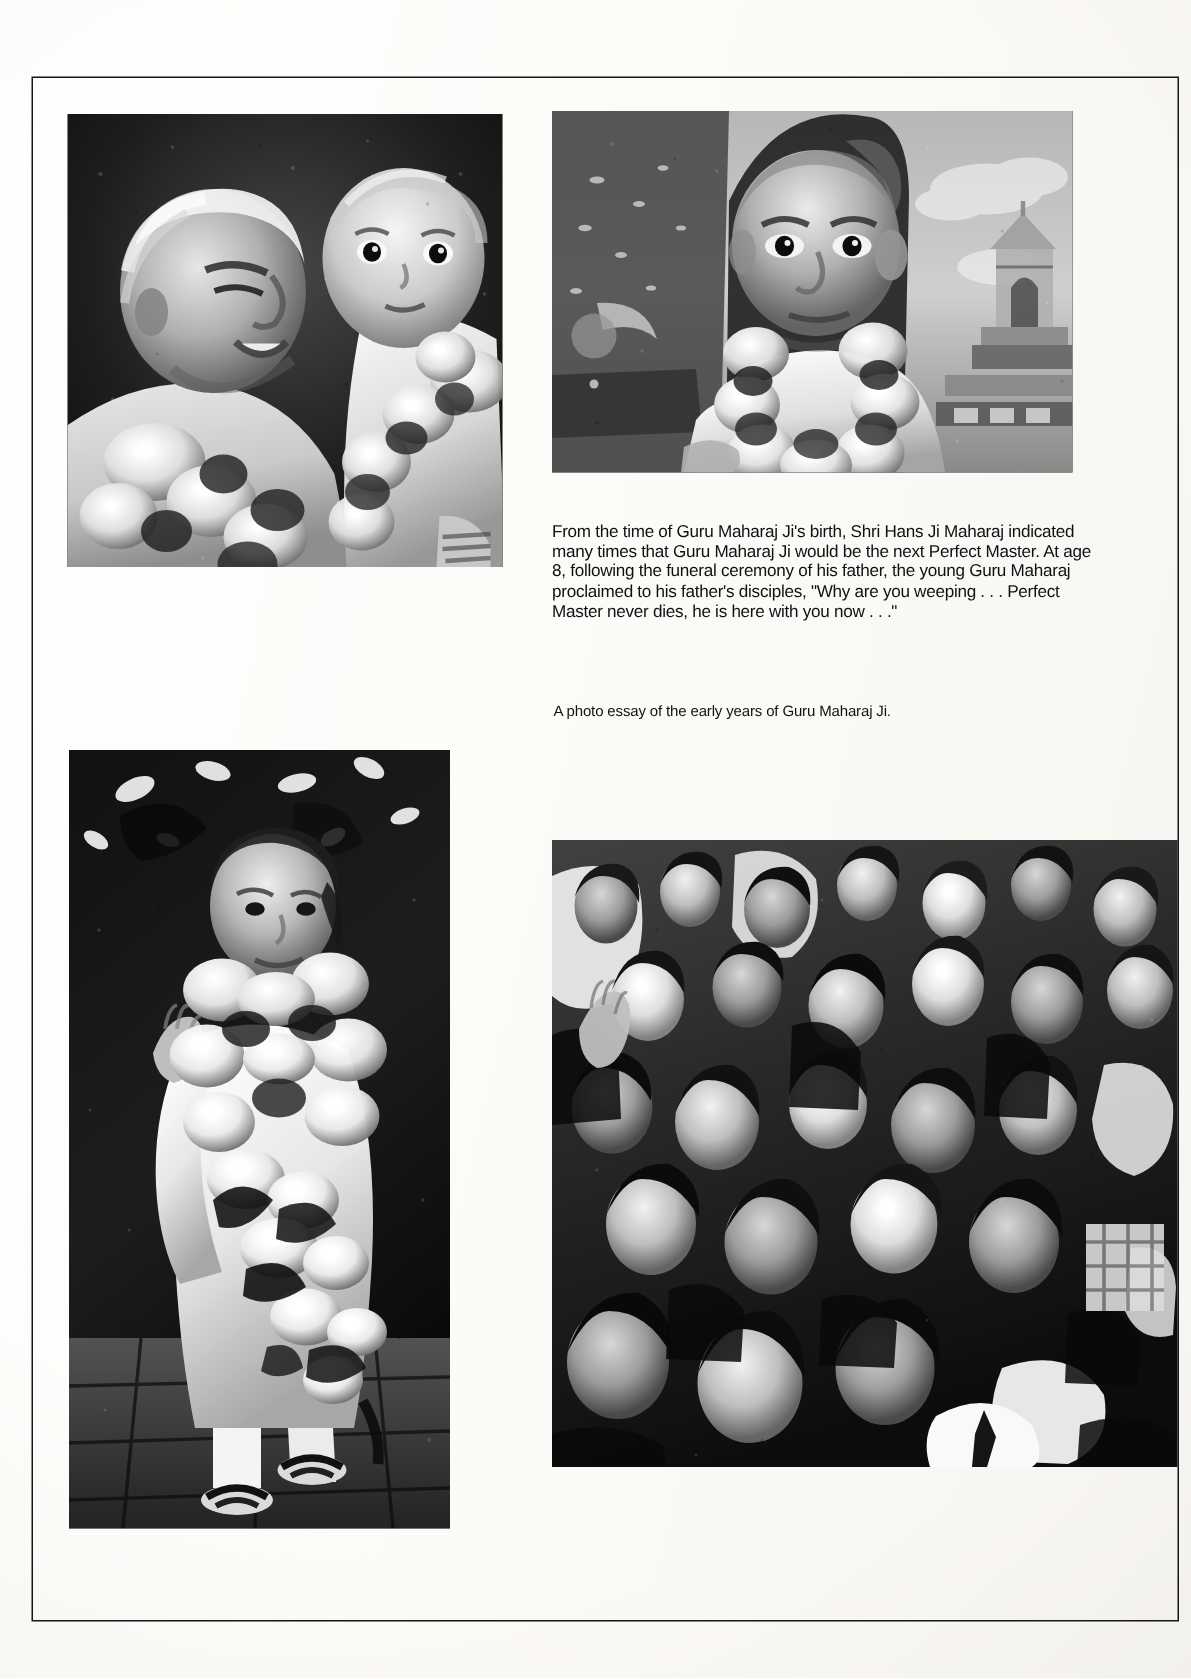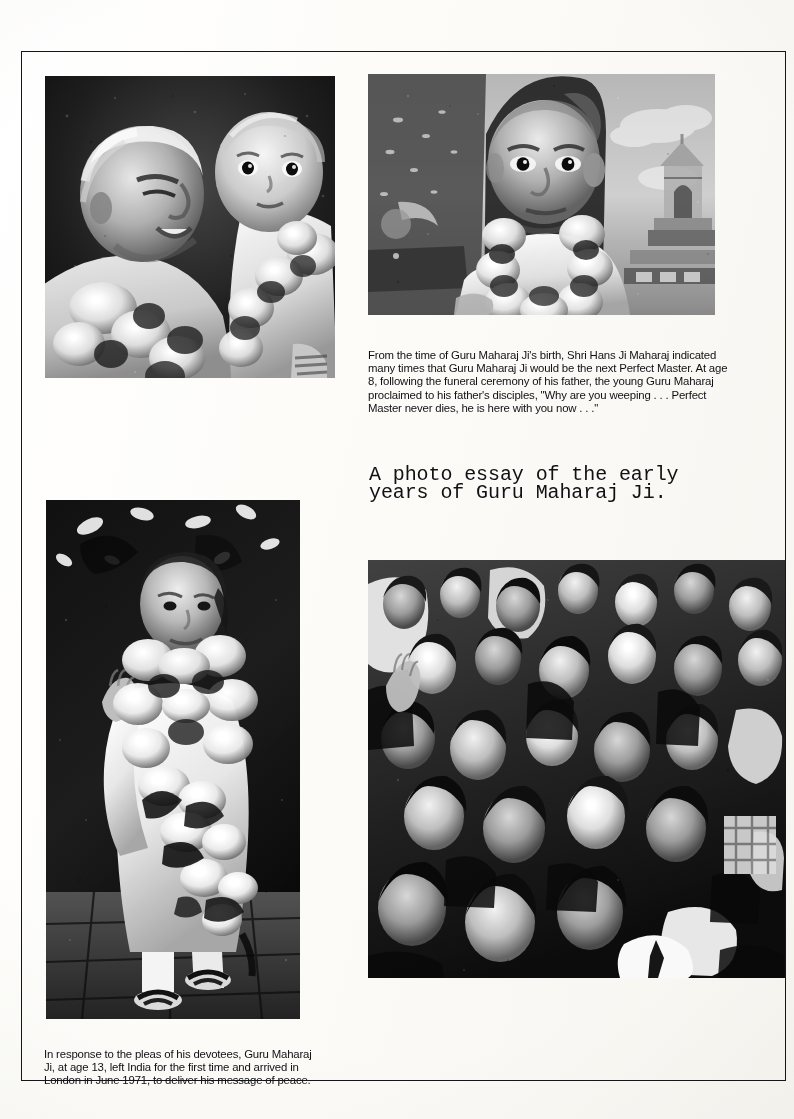--- a/index.html
+++ b/index.html
@@ -79,22 +79,22 @@
     font-family: "Liberation Serif", "DejaVu Serif", serif;
     font-size: 37px;
     line-height: 38px;
     font-weight: 700;
     letter-spacing: 0.4px;
     color: #0c0c0f;
     margin: 0;
   }
   .bio-subtitle {
     margin: 11px 0 0 0;
-    font-family: Liberation Mono, monospace;
-    font-size: 20px;
+    font-family: Liberation Sans, sans-serif;
+    font-size: 10px;
     line-height: 18px;
     letter-spacing: -0.1px;
     color: #111115;
   }
 </style>
 </head>
 <body>
 
 <div class="page">
 
@@ -647,21 +647,20 @@
           <circle cx="220" cy="140" r="1"></circle>
           <circle cx="360" cy="210" r="1.2"></circle>
         <circle cx="140" cy="400" r="1"></circle>
       </g>
     </svg>
   </div>
 
 
   <div class="caption caption-2">From the time of Guru Maharaj Ji's birth, Shri Hans Ji Maharaj indicated many times that Guru Maharaj Ji would be the next Perfect Master. At age 8, following the funeral ceremony of his father, the young Guru Maharaj proclaimed to his father's disciples, "Why are you weeping . . . Perfect Master never dies, he is here with you now . . ."</div>
 
-  <div class="caption caption-3">In response to the pleas of his devotees, Guru Maharaj Ji, at age 13, left India for the first time and arrived in London in June 1971, to deliver his message of peace.</div>
 
   <div class="bio-block">
     <p class="bio-subtitle">A photo essay of the early years of Guru Maharaj Ji.</p>
   </div>
 
   <div class="page-frame"></div>
 
 </div>
 
 </body></html>

